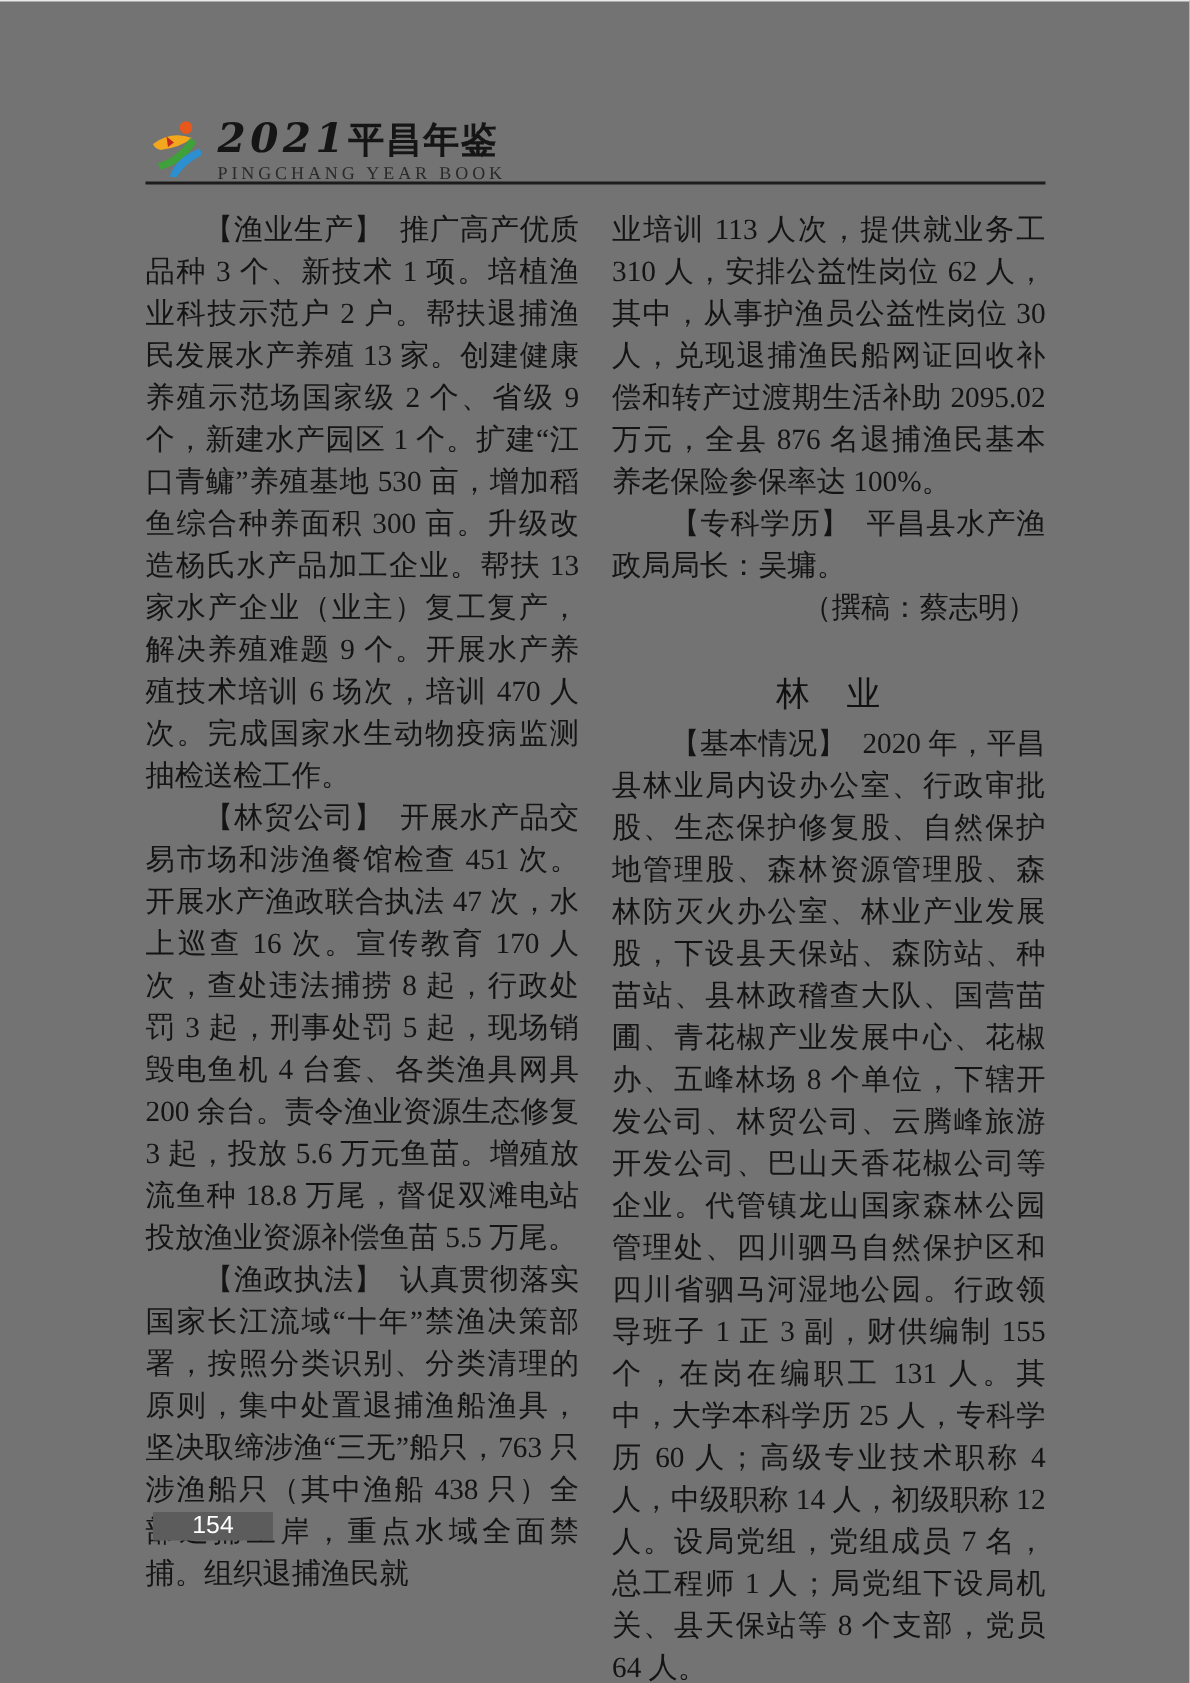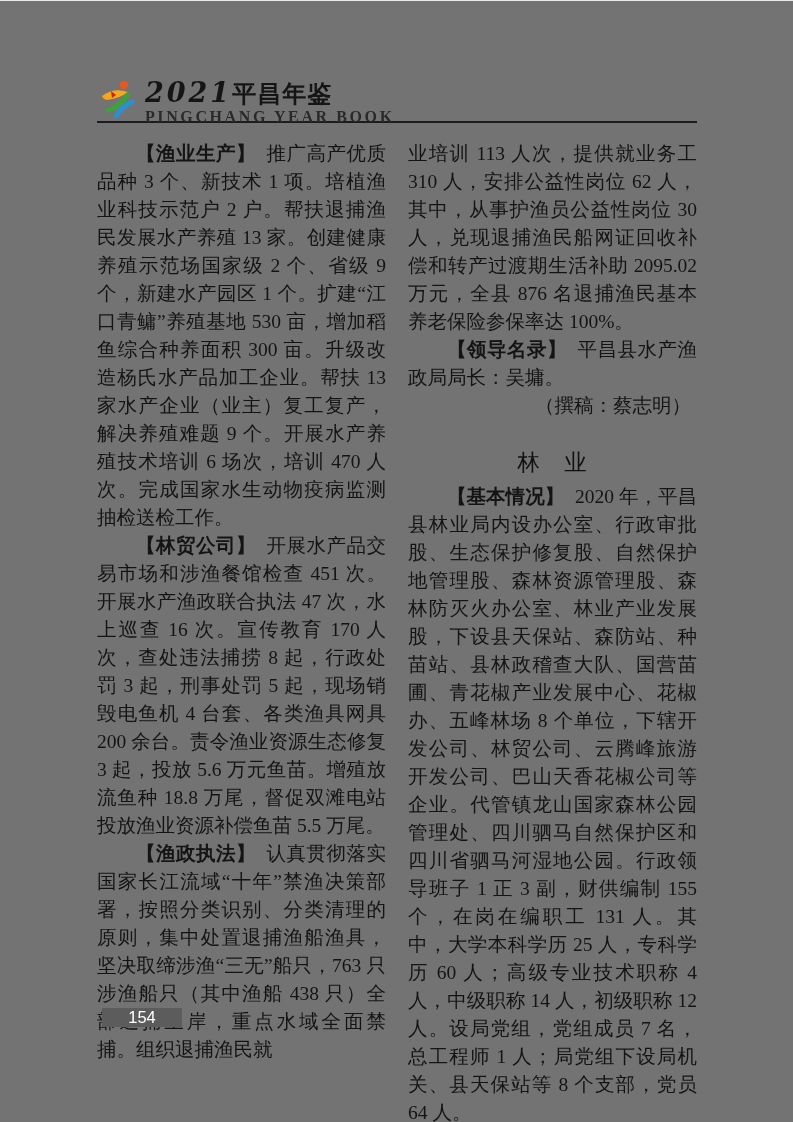--- a/index.html
+++ b/index.html
@@ -29,22 +29,22 @@
     font-size: 27px; letter-spacing: 3px;
     font-family: "DejaVu Serif", serif;
     color: #151515;
   }
   .title-cn {
     font-weight: bold; font-size: 24px; letter-spacing: 1px;
     color: #151515;
   }
   .title-en {
     margin-top: 3px;
-    font-size: 16px; letter-spacing: 2.6px;
-    color: #2a2a2a; font-weight: bold;
+    font-size: 12px; letter-spacing: 2.6px;
+    color: #2a2a2a; font-weight: normal;
   }
 
   
   .columns {
     position: absolute;
     left: 97px; top: 139px; width: 600px;
     display: flex; gap: 22px;
   }
   .col { width: 289px; flex: 0 0 289px; }
 
@@ -52,21 +52,21 @@
     margin: 0;
     font-size: 19.5px;
     line-height: 28px;
     text-align: justify;
     word-break: break-word;
     color: #141414;
   }
   .para.entry { text-indent: 2em; }
   .para.continuation { text-indent: 0; }
   .para.byline { text-align: right; text-indent: 0; padding-right: 6px; }
-  .entry-heading { font-weight: bold; margin-right: 0.55em; }
+  .entry-heading { font-weight: normal; margin-right: 0.55em; }
 
   .section-title {
     margin: 27px 0 5px 0;
     font-size: 22.5px;
     font-weight: normal;
     text-align: center;
     letter-spacing: 1px;
     font-family: "Liberation Sans", "DejaVu Sans", sans-serif;
     color: #111;
   }
@@ -109,21 +109,21 @@
   </div>
 
   <div class="columns">
     <div class="col" id="col-left">
         <p class="para entry"><span class="entry-heading">【渔业生产】</span>推广高产优质品种 3 个、新技术 1 项。培植渔业科技示范户 2 户。帮扶退捕渔民发展水产养殖 13 家。创建健康养殖示范场国家级 2 个、省级 9 个，新建水产园区 1 个。扩建“江口青鳙”养殖基地 530 亩，增加稻鱼综合种养面积 300 亩。升级改造杨氏水产品加工企业。帮扶 13 家水产企业（业主）复工复产，解决养殖难题 9 个。开展水产养殖技术培训 6 场次，培训 470 人次。完成国家水生动物疫病监测抽检送检工作。</p>
         <p class="para entry"><span class="entry-heading">【林贸公司】</span>开展水产品交易市场和涉渔餐馆检查 451 次。开展水产渔政联合执法 47 次，水上巡查 16 次。宣传教育 170 人次，查处违法捕捞 8 起，行政处罚 3 起，刑事处罚 5 起，现场销毁电鱼机 4 台套、各类渔具网具 200 余台。责令渔业资源生态修复 3 起，投放 5.6 万元鱼苗。增殖放流鱼种 18.8 万尾，督促双滩电站投放渔业资源补偿鱼苗 5.5 万尾。</p>
         <p class="para entry"><span class="entry-heading">【渔政执法】</span>认真贯彻落实国家长江流域“十年”禁渔决策部署，按照分类识别、分类清理的原则，集中处置退捕渔船渔具，坚决取缔涉渔“三无”船只，763 只涉渔船只（其中渔船 438 只）全部退捕上岸，重点水域全面禁捕。组织退捕渔民就</p>
       </div>
     <div class="col" id="col-right">
         <p class="para continuation">业培训 113 人次，提供就业务工 310 人，安排公益性岗位 62 人，其中，从事护渔员公益性岗位 30 人，兑现退捕渔民船网证回收补偿和转产过渡期生活补助 2095.02 万元，全县 876 名退捕渔民基本养老保险参保率达 100%。</p>
-        <p class="para entry"><span class="entry-heading">【领导名录】</span>平昌县水产渔政局局长：吴墉。</p>
+        <p class="para entry"><span class="entry-heading">【专科学历】</span>平昌县水产渔政局局长：吴墉。</p>
         <p class="para byline">（撰稿：蔡志明）</p>
         <h2 class="section-title">林　业</h2>
         <p class="para entry"><span class="entry-heading">【基本情况】</span>2020 年，平昌县林业局内设办公室、行政审批股、生态保护修复股、自然保护地管理股、森林资源管理股、森林防灭火办公室、林业产业发展股，下设县天保站、森防站、种苗站、县林政稽查大队、国营苗圃、青花椒产业发展中心、花椒办、五峰林场 8 个单位，下辖开发公司、林贸公司、云腾峰旅游开发公司、巴山天香花椒公司等企业。代管镇龙山国家森林公园管理处、四川驷马自然保护区和四川省驷马河湿地公园。行政领导班子 1 正 3 副，财供编制 155 个，在岗在编职工 131 人。其中，大学本科学历 25 人，专科学历 60 人；高级专业技术职称 4 人，中级职称 14 人，初级职称 12 人。设局党组，党组成员 7 名，总工程师 1 人；局党组下设局机关、县天保站等 8 个支部，党员 64 人。</p>
       </div>
   </div>
 
   <div class="page-number-badge">
     <span class="page-number">154</span>
   </div>
 

